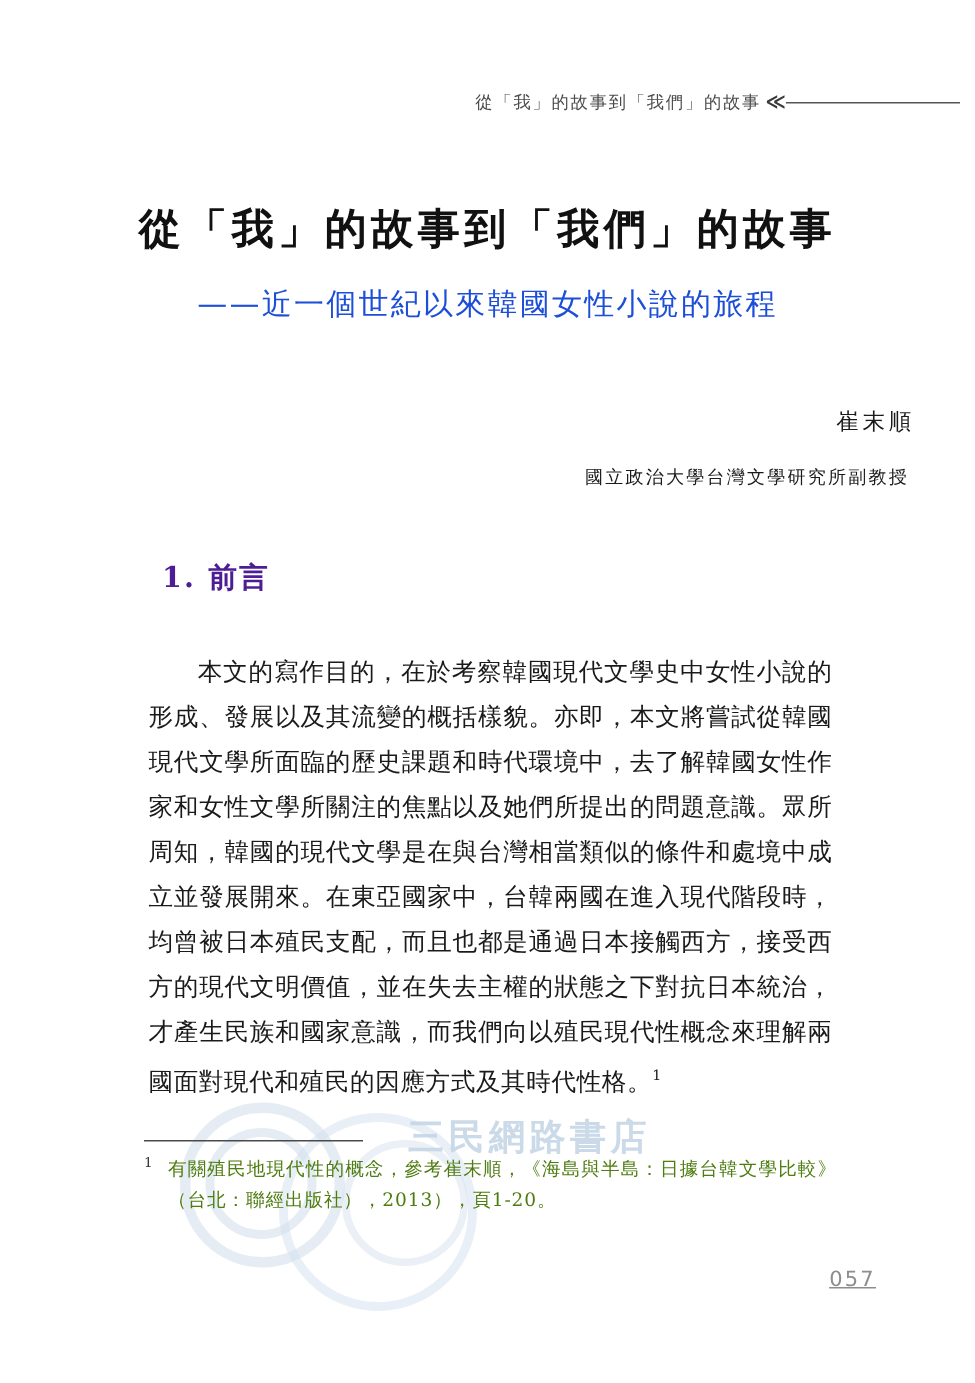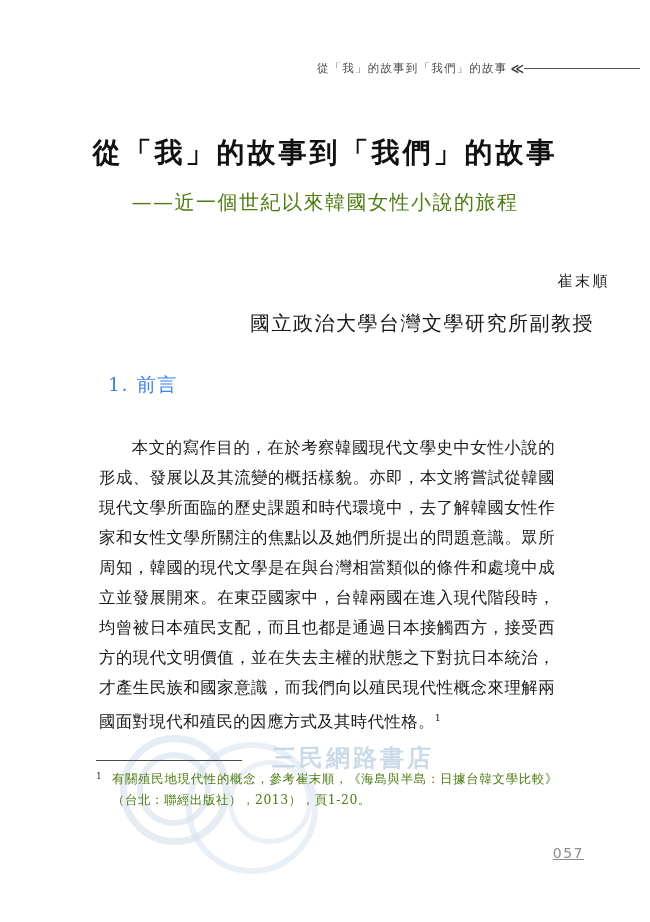--- a/index.html
+++ b/index.html
@@ -117,21 +117,21 @@
     letter-spacing: 3px;
     color: #111;
     line-height: 1.3;
     margin: 0;
   }
   .doc-subtitle {
     font-family: "DejaVu Sans", "Liberation Sans", sans-serif;
     font-size: 20px;
     font-weight: normal;
     letter-spacing: 1.5px;
-    color: #4d7c0f;
+    color: #1d4ed8;
     margin: 18px 0 16px 0;
     line-height: 1.3;
   }
 
   
   .byline-block {
     position: absolute;
     left: 0;
     top: 272px;
     width: 650px;
@@ -141,36 +141,36 @@
   }
   .author-name {
     font-family: "DejaVu Serif", "Liberation Serif", serif;
     font-size: 15px;
     letter-spacing: 2.5px;
     color: #1a1a1a;
     margin: 0;
   }
   .author-affil {
     font-family: "DejaVu Serif", "Liberation Serif", serif;
-    font-size: 20px;
-    letter-spacing: 1.5px;
-    color: #1a1a1a;
-    margin: 19px 16px 0 0;
+    font-size: 12px;
+    letter-spacing: 1.5px;
+    color: #1a1a1a;
+    margin: 19px 4px 0 0;
   }
 
   
   .section-heading {
     position: absolute;
     left: 108px;
     top: 372px;
     font-family: "DejaVu Serif", "Liberation Serif", serif;
     font-size: 19px;
-    font-weight: normal;
-    letter-spacing: 1.5px;
-    color: #3b82f6;
+    font-weight: bold;
+    letter-spacing: 1.5px;
+    color: #4c1d95;
     margin: 0;
   }
 
   
   .body-block {
     position: absolute;
     left: 96px;
     top: 430px;
     width: 462px;
   }

